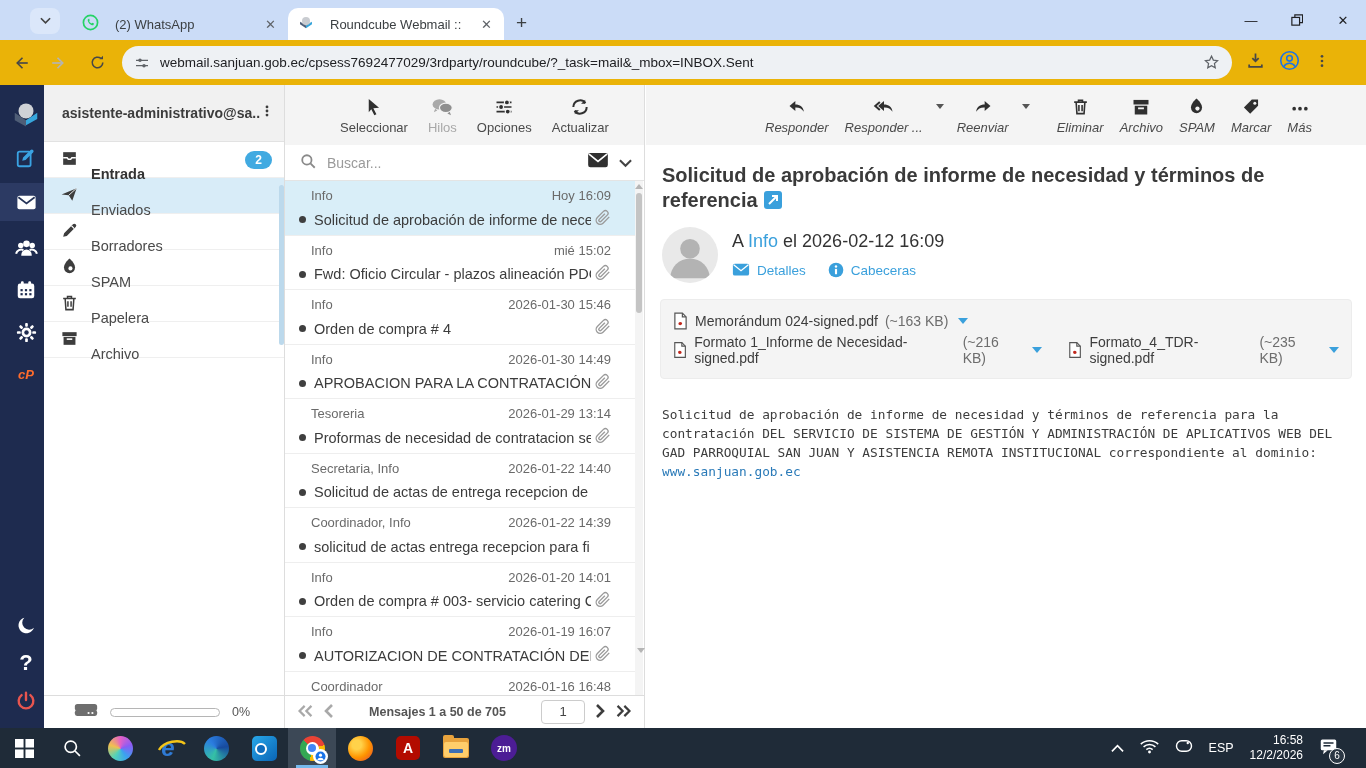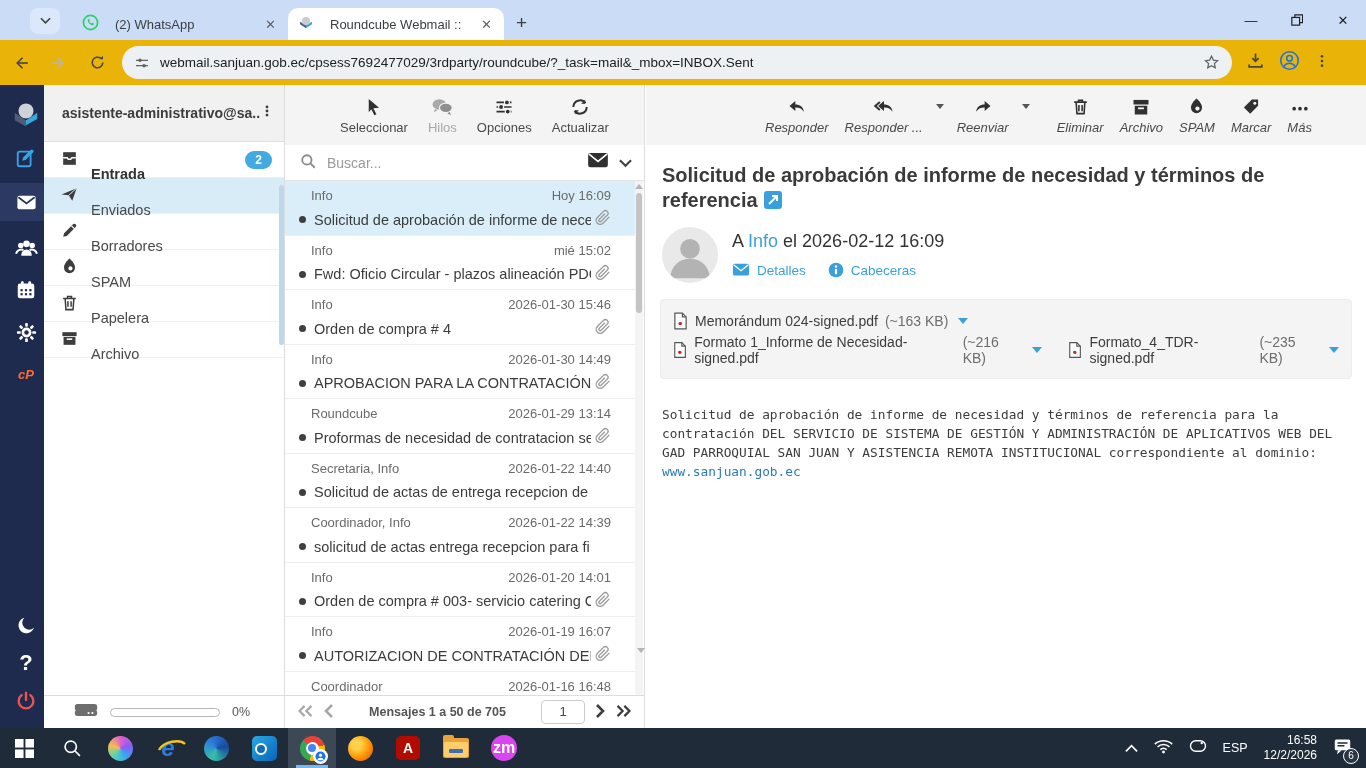--- a/index.html
+++ b/index.html
@@ -97,29 +97,29 @@
   .attach .size { color:#6d6d6d; }
   .bluecaret { width:0; height:0; border-left:5px solid transparent; border-right:5px solid transparent; border-top:6px solid #3aa0dc; margin-left:3px; }
   #body { margin:26px 16px 0; font-family:"DejaVu Sans Mono", monospace; font-size:12.8px; color:#3d3d3d; line-height:19px; width:672px; }
   #body a { color:#2a7ab8; text-decoration:none; }
 
   
   #taskbar { left:0; top:728px; width:1366px; height:40px; background:#1f2b38; display:flex; align-items:center; }
   .tb-item { width:48px; height:40px; display:flex; align-items:center; justify-content:center; position:relative; }
   .tb-item.active { background:#3c4856; }
   .tb-item.active::after { content:""; position:absolute; left:8px; bottom:0; width:32px; height:3px; background:#76b9ed; }
-  .tray { margin-left:auto; display:flex; align-items:center; gap:16px; padding-right:14px; color:#fff; }
+  .tray { margin-left:auto; display:flex; align-items:center; gap:16px; padding-right:28px; color:#fff; }
   .tray .txt { font-size:12.5px; }
   .clock { text-align:right; font-size:12px; line-height:15px; }
   .noti { position:relative; }
   .noti .nbadge { position:absolute; right:-7px; bottom:-5px; width:16px; height:16px; background:#2b3744; border:1px solid #fff; border-radius:50%; color:#fff; font-size:10px; text-align:center; line-height:14px; }
 
   
   .ie { color:#2f7ad4; font-weight:bold; font-style:italic; font-size:24px; position:relative; }
-  .zm-circle { width:26px; height:26px; border-radius:50%; background:#d946ef; color:#fff; font-size:16px; font-weight:bold; display:flex; align-items:center; justify-content:center; }
+  .zm-circle { width:26px; height:26px; border-radius:50%; background:#4c1d95; color:#fff; font-size:10px; font-weight:bold; display:flex; align-items:center; justify-content:center; }
   .acro { width:24px; height:24px; border-radius:5px; background:#b30b00; color:#fff; font-weight:bold; font-size:14px; display:flex; align-items:center; justify-content:center; }
   .chrome-ic { width:25px; height:25px; border-radius:50%; background:conic-gradient(from -45deg, #ea4335 0 33%, #fbbc05 0 66%, #34a853 0 100%); position:relative; }
   .chrome-ic .cw { position:absolute; left:6px; top:6px; width:13px; height:13px; background:#fff; border-radius:50%; }
   .chrome-ic .cb { position:absolute; left:8.5px; top:8.5px; width:8px; height:8px; background:#4286f5; border-radius:50%; }
   .chrome-ic .pb { position:absolute; right:-3px; bottom:-3px; width:15px; height:15px; background:#fff; border-radius:50%; display:flex; align-items:center; justify-content:center; }
   .edge-ic { width:25px; height:25px; border-radius:50%; background:conic-gradient(from 200deg,#35c1a5,#2b7de0,#174a9e,#35c1a5); }
   .ff-ic { width:25px; height:25px; border-radius:50%; background:radial-gradient(circle at 35% 35%, #ffd24a 20%, #ff9500 55%, #e8562a 90%); }
   .cop-ic { width:25px; height:25px; border-radius:50%; background:conic-gradient(#e360c8,#8a5cf5,#3aa2f0,#53d3b8,#f1c04f,#e360c8); }
   .out-ic { width:25px; height:25px; border-radius:5px; background:linear-gradient(135deg,#28a8ea,#0a64b5); position:relative; }
   .out-ic .oc { position:absolute; left:3px; top:7px; width:12px; height:12px; background:#0f6cbd; border:2.5px solid #fff; border-radius:50%; }
@@ -521,21 +521,21 @@
       <span class="msg-subject">APROBACION PARA LA CONTRATACIÓN DE...</span>
       <span class="msg-clip">
         <svg width="16" height="17" viewBox="0 0 24 24" fill="none" stroke="#9a9a9a" stroke-width="2">
               <path d="M21.4 11.05L12 20.5a6 6 0 0 1-8.49-8.49l9.19-9.19a4 4 0 0 1 5.66 5.66l-9.2 9.19a2 2 0 0 1-2.83-2.83l8.49-8.48"></path>
             </svg>
       </span>
     </div>
   </div>
       <div class="msg-row">
     <div class="msg-l1">
-      <span class="msg-sender">Roundcube</span>
+      <span class="msg-sender">Tesoreria</span>
       <span class="msg-date">2026-01-29 13:14</span>
     </div>
     <div class="msg-l2">
       <span class="msg-dot"></span>
       <span class="msg-subject">Proformas de necesidad de contratacion se...</span>
       <span class="msg-clip">
         <svg width="16" height="17" viewBox="0 0 24 24" fill="none" stroke="#9a9a9a" stroke-width="2">
               <path d="M21.4 11.05L12 20.5a6 6 0 0 1-8.49-8.49l9.19-9.19a4 4 0 0 1 5.66 5.66l-9.2 9.19a2 2 0 0 1-2.83-2.83l8.49-8.48"></path>
             </svg>
       </span>

